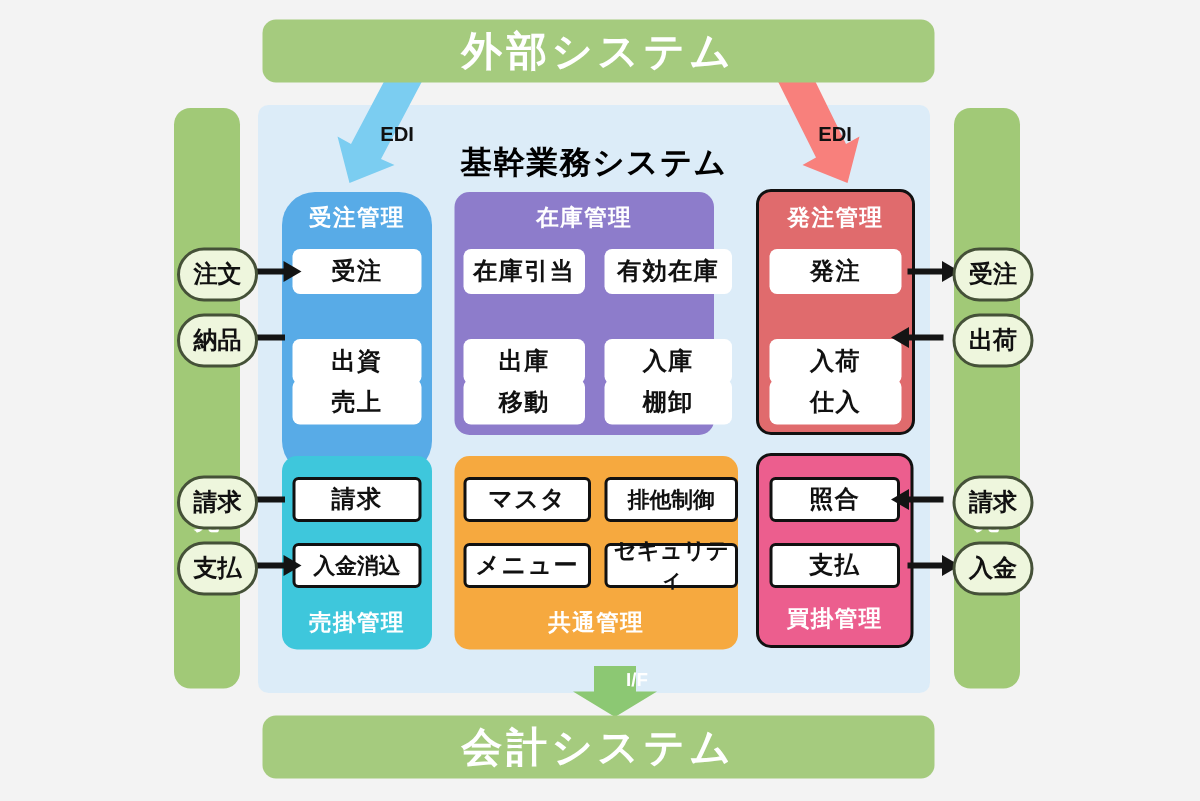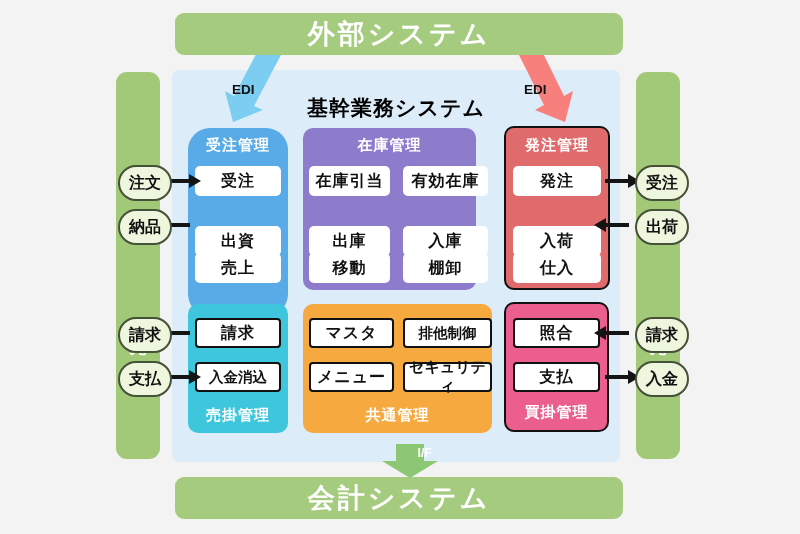--- a/index.html
+++ b/index.html
@@ -34,21 +34,21 @@
   .vbar-left { left:116px; }
   .vbar-right { left:636px; }
   .vtext {
     position:absolute; top:244px; left:50%; transform:translateX(-50%);
     writing-mode:vertical-rl; text-orientation:upright;
     color:#fff; font-weight:bold; font-size:17px; letter-spacing:4px;
   }
   
   .overlay { position:absolute; left:0; top:0; z-index:2; pointer-events:none; }
   .edi-label {
-    position:absolute; top:82px; width:44px; text-align:left;
+    position:absolute; top:82px; width:44px; text-align:right;
     font-weight:bold; font-size:13.5px; color:#111; z-index:2;
   }
   .edi-left { left:232px; }
   .edi-right { left:524px; }
   .if-label {
     position:absolute; left:388px; top:446px; width:44px; text-align:right;
     color:#fff; font-weight:bold; font-size:12.5px; z-index:2;
   }
   
   .mod { position:absolute; border-radius:10px; z-index:2; }

